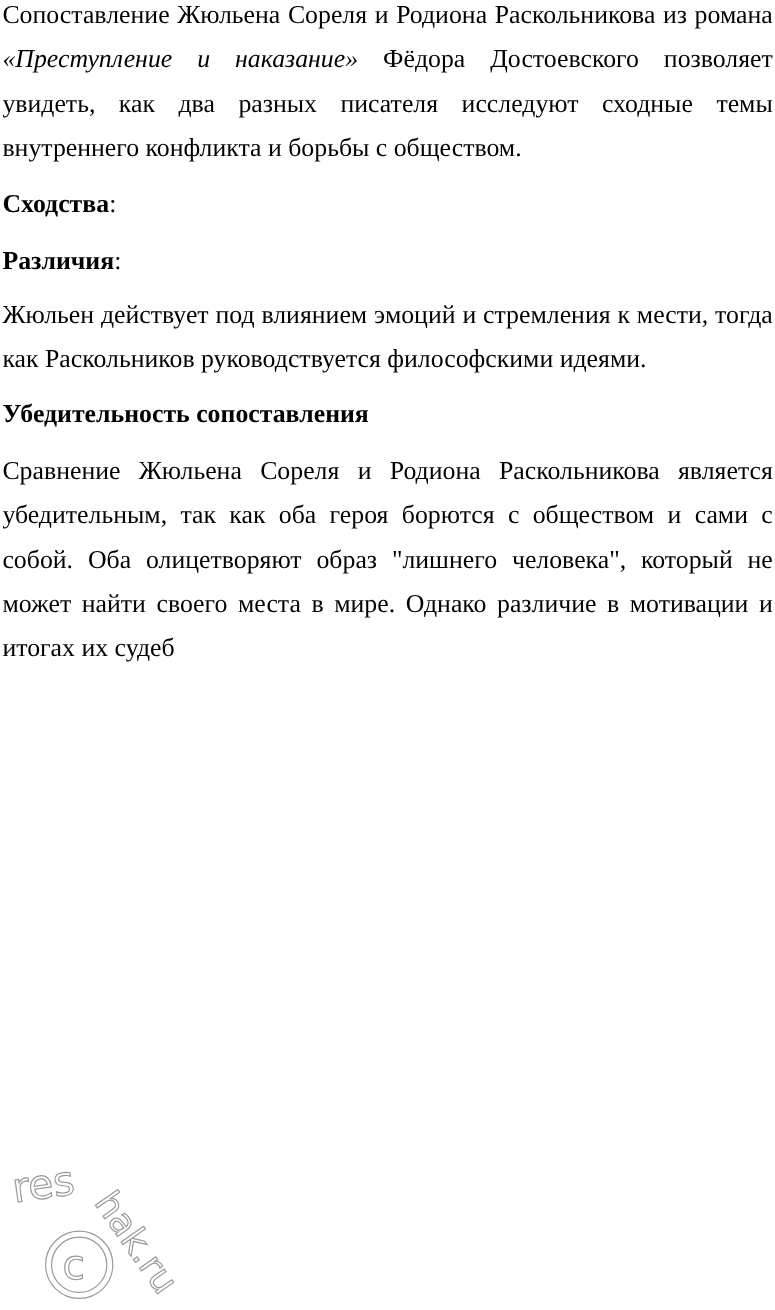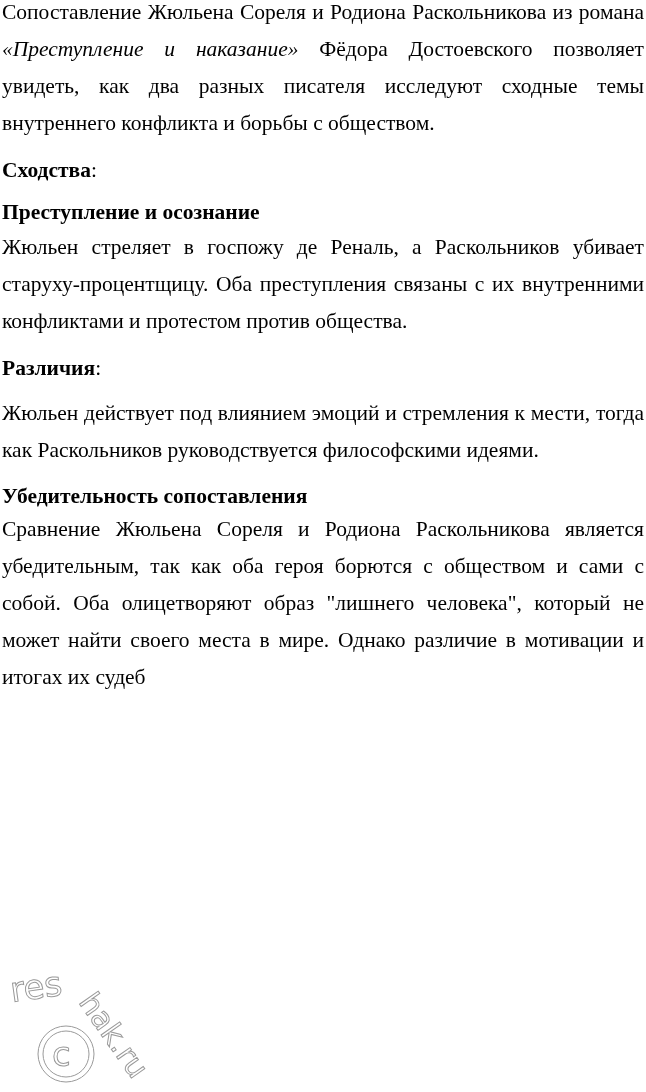--- a/index.html
+++ b/index.html
@@ -57,39 +57,35 @@
 
   <p class="para" style="margin-bottom:10px;">
     <span>Сопоставление Жюльена Сореля и Родиона Раскольникова из романа </span><span class="ital">«Преступление и наказание»</span><span> Фёдора Достоевского позволяет увидеть, как два разных писателя исследуют сходные темы внутреннего конфликта и борьбы с обществом.</span>
   </p>
 
   <div class="section-label">
     <b>Сходства</b><span>:</span>
   </div>
 
 
-  <div class="block">
-    <div class="subhead">Преступление и осознание</div>
-    <p class="para">Жюльен стреляет в госпожу де Реналь, а Раскольников убивает старуху-процентщицу. Оба преступления связаны с их внутренними конфликтами и протестом против общества.</p>
-  </div>
 
   <div class="block">
   </div>
 
   <div class="section-label">
     <b>Различия</b><span>:</span>
   </div>
 
   <div class="block">
     <p class="para">Жюльен действует под влиянием эмоций и стремления к мести, тогда как Раскольников руководствуется философскими идеями.</p>
   </div>
 
 
   <div class="block" style="margin-top:12px;">
-    <div class="subhead" style="margin-bottom:0;">Убедительность сопоставления</div>
+    <div class="subhead" style="margin-bottom:14px;">Убедительность сопоставления</div>
     <p class="para">Сравнение Жюльена Сореля и Родиона Раскольникова является убедительным, так как оба героя борются с обществом и сами с собой. Оба олицетворяют образ "лишнего человека", который не может найти своего места в мире. Однако различие в мотивации и итогах их судеб</p>
   </div>
 
 </div>
 
 <svg class="watermark" viewBox="0 0 150 130" xmlns="http://www.w3.org/2000/svg">
   <g fill="none" stroke="#9a9a9a" stroke-width="1">
     <text x="4" y="40" font-family="DejaVu Sans, sans-serif" font-size="34" fill="none" stroke="#9a9a9a" transform="rotate(-8 4 40)">res</text>
     <text x="70" y="40" font-family="DejaVu Sans, sans-serif" font-size="30" fill="none" stroke="#9a9a9a" transform="rotate(55 70 40)">hak.ru</text>
     <circle cx="58" cy="92" r="28"></circle>

